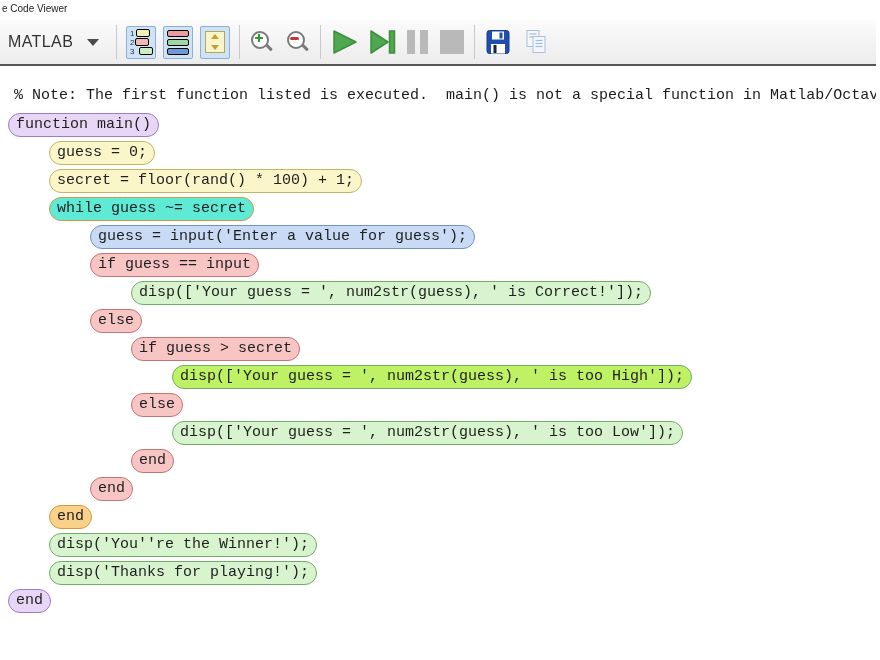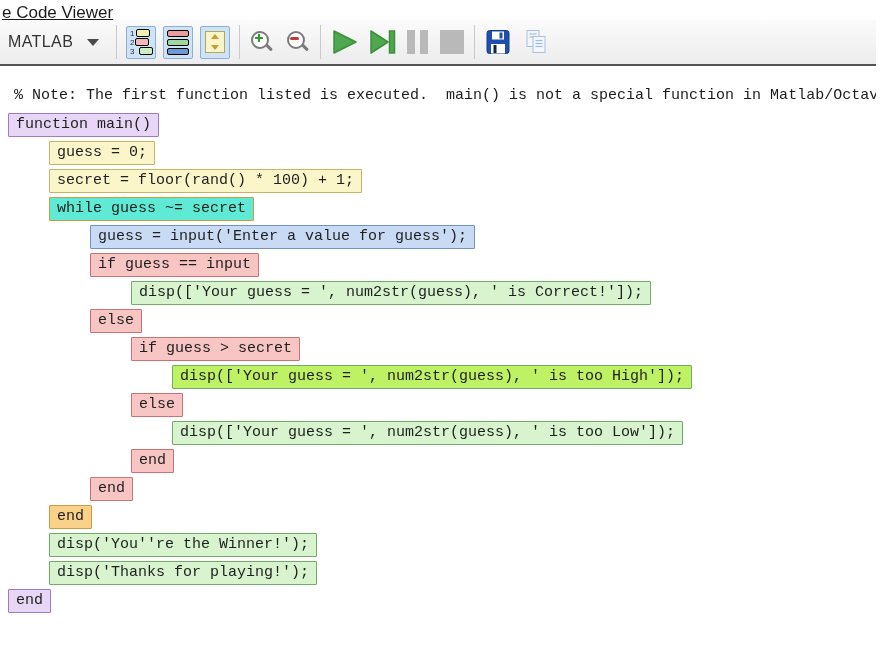--- a/index.html
+++ b/index.html
@@ -1,19 +1,19 @@
 <!DOCTYPE html>
 <html><head>
 <meta charset="utf-8">
 <style>
   html, body { margin:0; padding:0; width:880px; height:660px; background:#fff; overflow:hidden;
                font-family:"Liberation Sans", sans-serif; }
   
   .titlebar { height:20px; background:#fff; }
-  .titlebar span { position:absolute; left:2px; top:3px; font-size:17px; color:#1c1c1c;text-decoration:underline; }
+  .titlebar span { position:absolute; left:2px; top:3px; font-size:10px; color:#1c1c1c; }
   
   .toolbar { position:relative; width:876px; height:44px;
              background:linear-gradient(#fbfbfb,#ececec);
              border-bottom:2px solid #555; display:flex; align-items:center; }
   .lang-select { display:flex; align-items:center; margin-left:8px; cursor:default; }
   .lang-select .lbl { font-size:16px; color:#333; letter-spacing:.4px; }
   .chevron { width:0; height:0; border-left:6px solid transparent; border-right:6px solid transparent;
              border-top:7px solid #4a4a4a; margin-left:14px; }
   .sep { width:1px; height:34px; background:#c9c9c9; }
   .sep1 { margin-left:17px; } .sep2 { margin-left:9px; } .sep3 { margin-left:9px; } .sep4 { margin-left:10px; }
@@ -54,21 +54,21 @@
   .pause { margin-left:11px; display:flex; gap:5px; }
   .pause i { display:block; width:8px; height:24px; background:#b9b9b9; }
   .stop { margin-left:12px; } .stop i { display:block; width:24px; height:24px; background:#b9b9b9; }
   .save { margin-left:11px; } .copy { margin-left:12px; }
   
   .code-area { width:876px; padding-top:22px; padding-left:8px; box-sizing:border-box; overflow:hidden; }
   .comment { font-family:"Liberation Mono","DejaVu Sans Mono",monospace; font-size:15px; line-height:15px;
              color:#1c1c1c; white-space:pre; padding-left:6px; margin-bottom:10px; }
   .code-row { height:24px; margin-bottom:4px; white-space:nowrap; }
   .code-block { display:inline-block; box-sizing:border-box; height:24px; line-height:22px;
-                border:1px solid; border-radius:1px; padding:0 7px;
+                border:1px solid; border-radius:12px; padding:0 7px;
                 font-family:"Liberation Mono","DejaVu Sans Mono",monospace; font-size:15px;
                 color:#1f1f1f; white-space:pre; }
 </style>
 </head>
 <body>
 
 <div class="titlebar">
   <span>e Code Viewer</span>
 </div>
 

